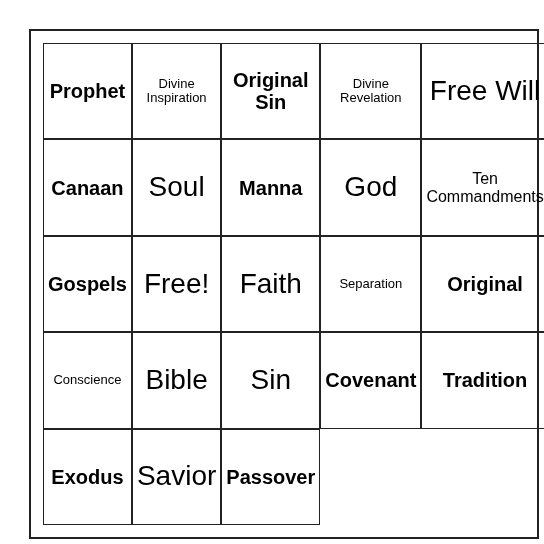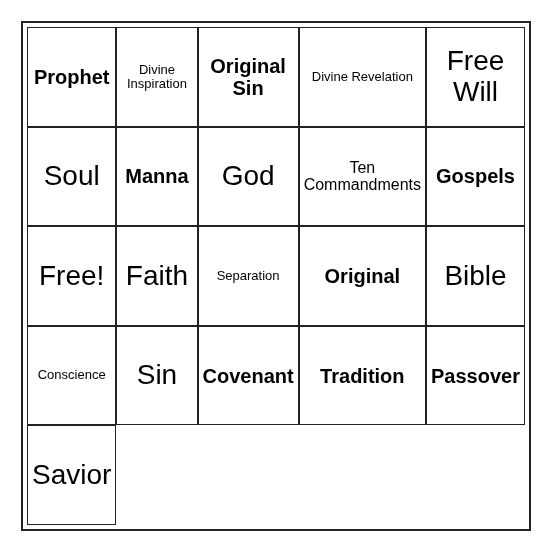--- a/index.html
+++ b/index.html
@@ -1,15 +1,15 @@
 <!DOCTYPE html>
 <html><head>
   <meta charset="utf-8">
   <style>
-    * { box-sizing: border-box; margin: 0; padding: 4px; }
+    * { box-sizing: border-box; margin: 0; padding: 12px; }
     body {
       background: #fff;
       display: flex;
       justify-content: center;
       align-items: center;
       width: 544px;
       height: 544px;
       font-family: Arial, sans-serif;
     }
     .bingo-card {
@@ -46,29 +46,31 @@
   </style>
 </head>
 <body>
 
 <div class="bingo-card">
 <div class="cell medium">Prophet</div>
     <div class="cell small">Divine Inspiration</div>
     <div class="cell medium">Original Sin</div>
     <div class="cell small">Divine Revelation</div>
     <div class="cell large">Free Will</div>
+    <div class="cell medium">Canaan</div>
     <div class="cell large">Soul</div>
     <div class="cell medium">Manna</div>
     <div class="cell large">God</div>
     <div class="cell tiny">Ten Commandments</div>
     <div class="cell medium">Gospels</div>
     <div class="cell large">Free!</div>
     <div class="cell large">Faith</div>
     <div class="cell small">Separation</div>
     <div class="cell medium">Original</div>
+    <div class="cell small">Conscience</div>
     <div class="cell large">Bible</div>
-    <div class="cell small">Conscience</div>
     <div class="cell large">Sin</div>
     <div class="cell medium">Covenant</div>
     <div class="cell medium">Tradition</div>
+    <div class="cell medium">Exodus</div>
+    <div class="cell large">Savior</div>
     <div class="cell medium">Passover</div>
-    <div class="cell large">Savior</div>
   </div>
 
 </body></html>

